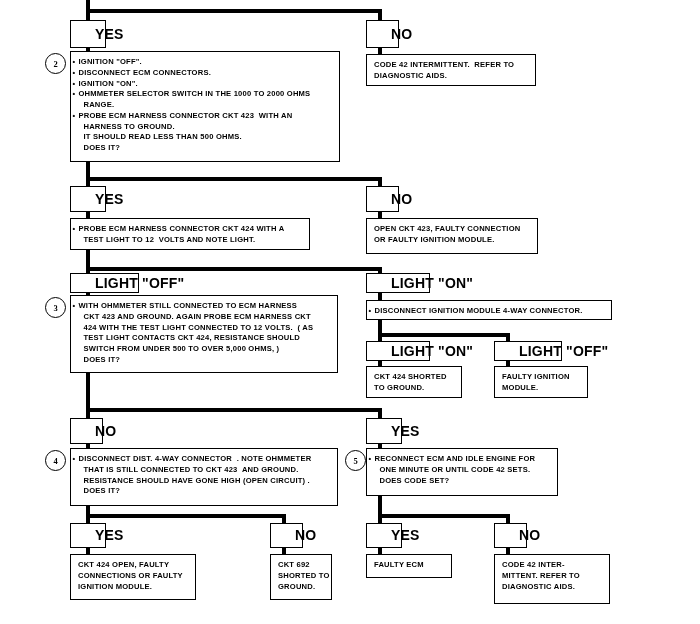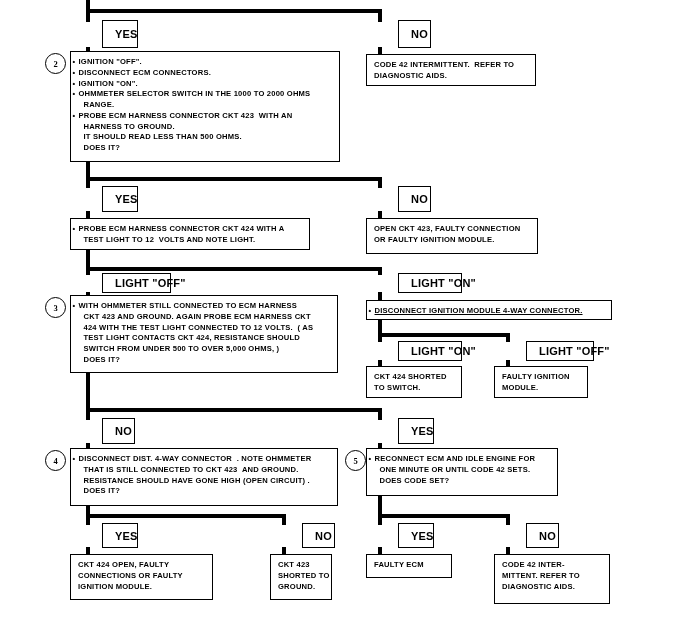--- a/index.html
+++ b/index.html
@@ -24,27 +24,26 @@
   .box {
     position: absolute;
     box-sizing: border-box;
     border: 1.5px solid #000000;
     background: #ffffff;
     color: #000000;
     font-weight: bold;
     letter-spacing: 0.2px;
   }
   .label-box {
-    font-size: 11px;
-    padding: 4px 6px 3px 12px;
+    font-size: 14px;
+    padding: 4px 6px 3px 24px;
     line-height: 1.1;
     white-space: nowrap;
     display: flex;
     align-items: center;
-    margin-left: 32px;
   }
   .text-box {
     font-size: 7.6px;
     line-height: 1.42;
     padding: 5px 6px 5px 7px;
   }
   .text-box .ln {
     display: block;
     white-space: pre;
   }
@@ -158,42 +157,42 @@
   </div>
   <div class="box text-box" id="step3-box" style="left:70px; top:295px; width:268px; height:78px;">
       <span class="ln"><span class="bullet">•</span>WITH OHMMETER STILL CONNECTED TO ECM HARNESS</span>
       <span class="ln ind">CKT 423 AND GROUND. AGAIN PROBE ECM HARNESS CKT</span>
       <span class="ln ind">424 WITH THE TEST LIGHT CONNECTED TO 12 VOLTS.  ( AS</span>
       <span class="ln ind">TEST LIGHT CONTACTS CKT 424, RESISTANCE SHOULD</span>
       <span class="ln ind">SWITCH FROM UNDER 500 TO OVER 5,000 OHMS, )</span>
       <span class="ln ind">DOES IT?</span>
     </div>
 
-  <div class="box text-box" id="disconnect-module-box" style="left:366px; top:300px; width:246px; height:20px;text-decoration:underline;">
+  <div class="box text-box" id="disconnect-module-box" style="left:366px; top:300px; width:246px; height:20px;">
       <span class="ln"><span class="bullet">•</span>DISCONNECT IGNITION MODULE 4-WAY CONNECTOR.</span>
     </div>
 
   <div class="line-v" style="left:378px; top:319px; width:4px; height:18px;"></div>
   <div class="line-h" style="left:378px; top:333px; width:132px; height:4px;"></div>
   <div class="line-v" style="left:378px; top:333px; width:4px; height:9px;"></div>
   <div class="line-v" style="left:506px; top:333px; width:4px; height:9px;"></div>
 
   <div class="box label-box" style="left:366px; top:341px; width:64px; height:20px;">
     <span>LIGHT "ON"</span>
   </div>
   <div class="box label-box" style="left:494px; top:341px; width:68px; height:20px;">
     <span>LIGHT "OFF"</span>
   </div>
 
   <div class="line-v" style="left:378px; top:360px; width:4px; height:8px;"></div>
   <div class="line-v" style="left:506px; top:360px; width:4px; height:8px;"></div>
 
   <div class="box text-box" id="ckt424-shorted-box" style="left:366px; top:366px; width:96px; height:32px;">
       <span class="ln">CKT 424 SHORTED</span>
-      <span class="ln">TO SWITCH.</span>
+      <span class="ln">TO GROUND.</span>
     </div>
   <div class="box text-box" id="faulty-module-box" style="left:494px; top:366px; width:94px; height:32px;">
       <span class="ln">FAULTY IGNITION</span>
       <span class="ln">MODULE.</span>
     </div>
 
   <div class="line-v" style="left:86px; top:372px; width:4px; height:40px;"></div>
   <div class="line-h" style="left:86px; top:408px; width:296px; height:4px;"></div>
   <div class="line-v" style="left:86px; top:408px; width:4px; height:12px;"></div>
   <div class="line-v" style="left:378px; top:408px; width:4px; height:12px;"></div>
@@ -235,27 +234,27 @@
   <div class="box label-box" style="left:70px; top:523px; width:36px; height:25px;">
     <span>YES</span>
   </div>
   <div class="box label-box" style="left:270px; top:523px; width:33px; height:25px;">
     <span>NO</span>
   </div>
 
   <div class="line-v" style="left:86px; top:547px; width:4px; height:9px;"></div>
   <div class="line-v" style="left:282px; top:547px; width:4px; height:9px;"></div>
 
-  <div class="box text-box" id="ckt424-open-box" style="left:70px; top:554px; width:143px; height:46px;">
+  <div class="box text-box" id="ckt424-open-box" style="left:70px; top:554px; width:126px; height:46px;">
       <span class="ln">CKT 424 OPEN, FAULTY</span>
       <span class="ln">CONNECTIONS OR FAULTY</span>
       <span class="ln">IGNITION MODULE.</span>
     </div>
   <div class="box text-box" id="ckt423-shorted-box" style="left:270px; top:554px; width:62px; height:46px;">
-      <span class="ln">CKT 423</span>
+      <span class="ln">CKT 692</span>
       <span class="ln">SHORTED TO</span>
       <span class="ln">GROUND.</span>
     </div>
 
   <div class="line-v" style="left:378px; top:495px; width:4px; height:30px;"></div>
   <div class="line-h" style="left:378px; top:514px; width:132px; height:4px;"></div>
   <div class="line-v" style="left:378px; top:514px; width:4px; height:11px;"></div>
   <div class="line-v" style="left:506px; top:514px; width:4px; height:11px;"></div>
 
   <div class="box label-box" style="left:366px; top:523px; width:36px; height:25px;">

